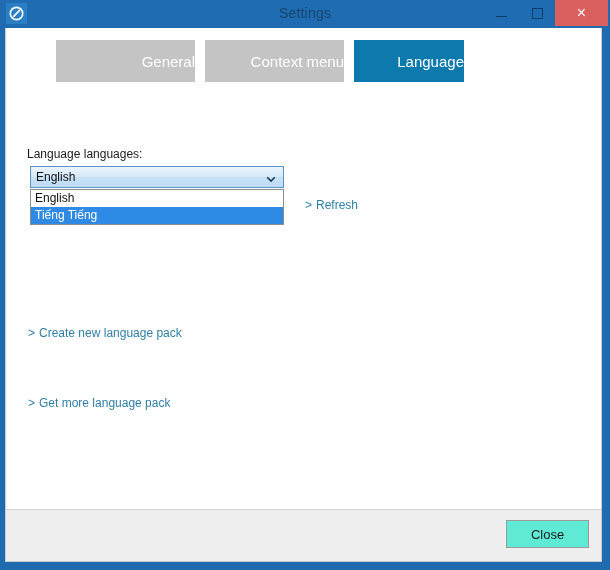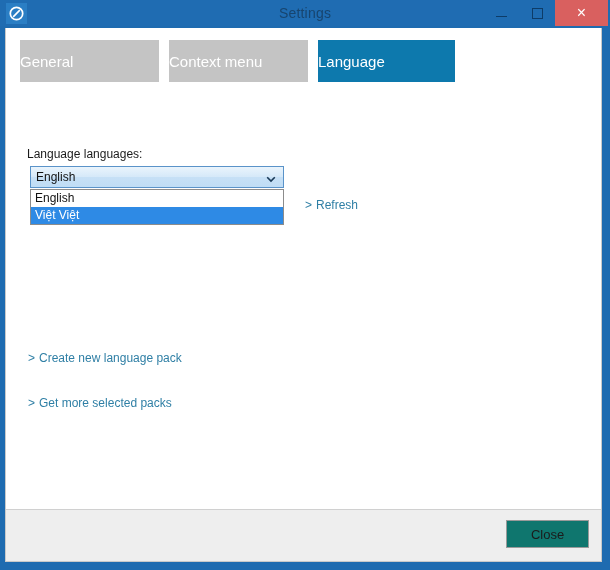--- a/index.html
+++ b/index.html
@@ -108,29 +108,30 @@
     left: 14px;
     top: 12px;
     height: 42px;
   }
   .tab {
     position: absolute;
     top: 0;
     height: 42px;
     display: flex;
     align-items: center;
-    justify-content: flex-start;
+    justify-content: flex-end;
     font-size: 15px;
     color: #ffffff;
     background: #c4c4c4;
     user-select: none;
+    margin-left: 36px;
   }
   .tab-0 { left: 0px;   width: 139px; }
   .tab-1 { left: 149px; width: 139px; }
-  .tab-2 { left: 298px; width: 137px; background: #0d79ad; }
+  .tab-2 { left: 298px; width: 110px; background: #0d79ad; }
 
   
   .label-installed {
     position: absolute;
     left: 21px;
     top: 119px;
     font-size: 12px;
     color: #1b1b1b;
   }
 
@@ -186,41 +187,41 @@
     position: absolute;
     font-size: 12px;
     color: #2f7fa5;
     white-space: nowrap;
   }
   .link .chev {
     color: #2f7fa5;
     margin-right: 4px;
   }
   .link-refresh { left: 299px; top: 142px; margin-top: 28px; }
-  .link-create  { left: 22px;  top: 323px; }
+  .link-create  { left: 22px;  top: 298px; }
   .link-edit    { left: 22px;  top: 337px; }
   .link-getmore { left: 22px;  top: 368px; }
 
   
   .footer {
     position: absolute;
     left: 0;
     bottom: 0;
     width: 595px;
     height: 51px;
     background: #eeeeee;
     border-top: 1px solid #d0d0d0;
   }
   .close-button {
     position: absolute;
     right: 12px;
     top: 10px;
     width: 83px;
     height: 28px;
-    background: #0f766e;
+    background: #5eead4;
     border: 1px solid #9a9a9a;
     box-sizing: border-box;
     display: flex;
     align-items: center;
     justify-content: center;
     font-size: 13px;
     color: #1b1b1b;
     font-family: "Liberation Sans", sans-serif;
   }
 </style>
@@ -274,35 +275,35 @@
           <path d="M2.2 4.2 L6 8.0 L9.8 4.2" fill="none" stroke="#1a3a57" stroke-width="1.6"></path>
         </svg>
       </span>
     </div>
 
     <div class="combo-list">
       <div class="combo-option">
         <span>English</span>
       </div>
       <div class="combo-option selected">
-        <span>Việt Việt</span>
+        <span>Tiếng Tiếng</span>
       </div>
     </div>
 
     <div class="link link-refresh">
       <span class="chev">&gt;</span><span>Refresh</span>
     </div>
 
     <div class="link link-create">
       <span class="chev">&gt;</span><span>Create new language pack</span>
     </div>
 
 
     <div class="link link-getmore">
-      <span class="chev">&gt;</span><span>Get more selected packs</span>
+      <span class="chev">&gt;</span><span>Get more language pack</span>
     </div>
 
     <div class="footer">
       <div class="close-button">
         <span>Close</span>
       </div>
     </div>
 
   </div>
 </div>

